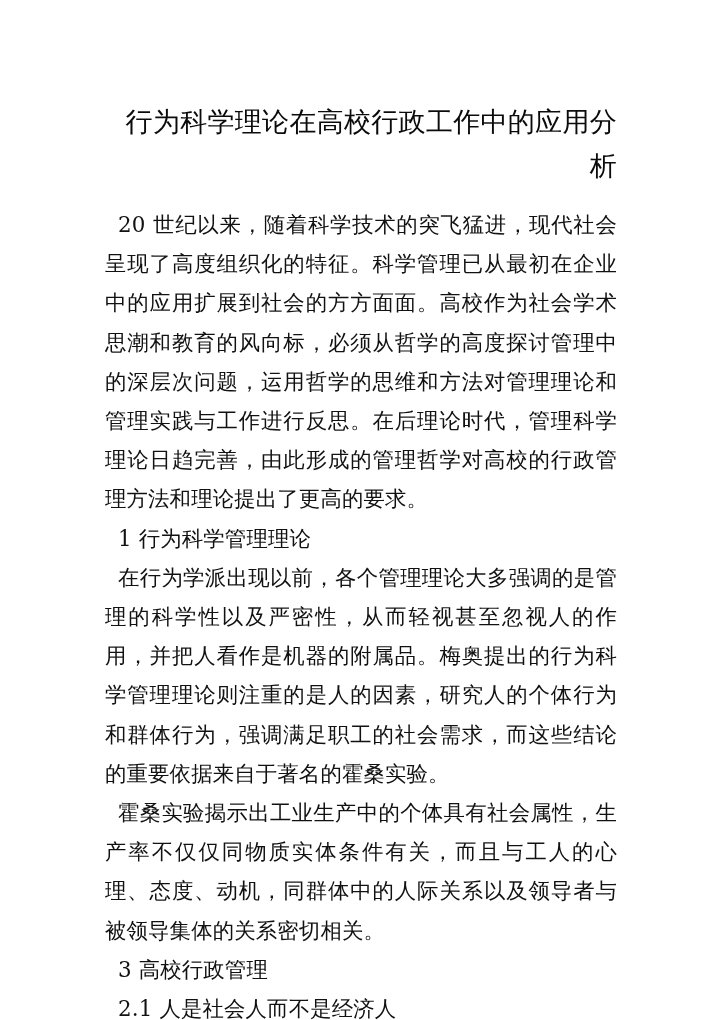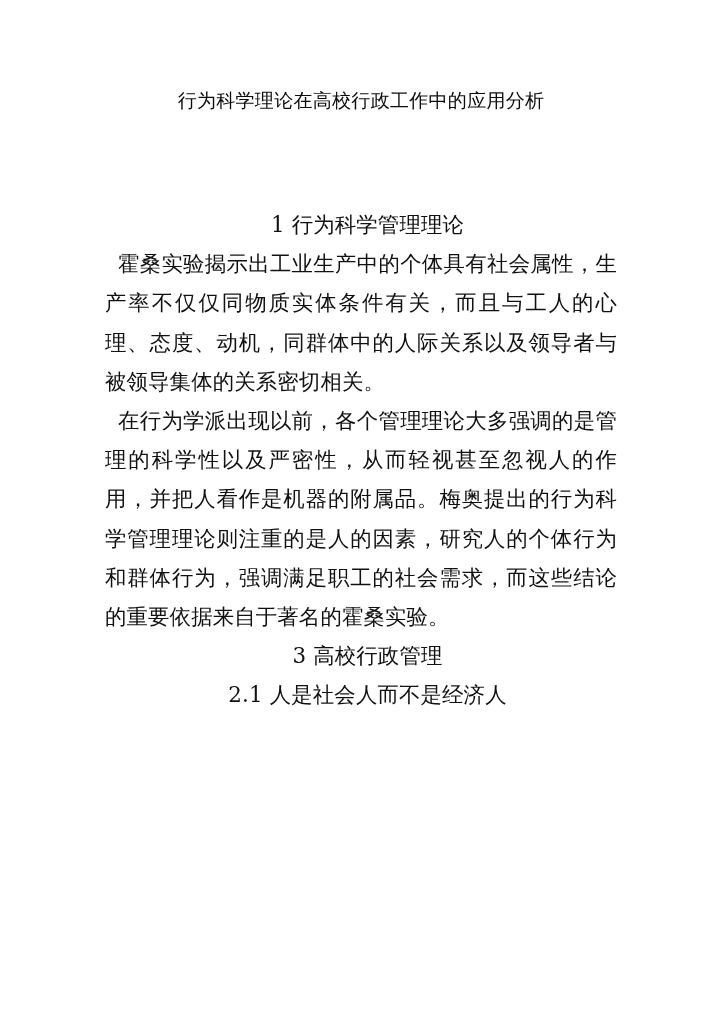--- a/index.html
+++ b/index.html
@@ -20,24 +20,24 @@
     width: 721px;
     height: 1020px;
     background: #ffffff;
     box-sizing: border-box;
   }
 
   
   .doc-title {
     position: absolute;
     left: 105px;
-    top: 65px;
+    top: 82px;
     width: 512px;
-    text-align: center;
-    font-size: 19px;
+    text-align: right;
+    font-size: 27px;
     line-height: 44px;
     letter-spacing: 0.3px;
     font-weight: 400;
     color: #0b0b0b;
     white-space: normal;
   }
 
   
   .body-col {
     position: absolute;
@@ -60,41 +60,42 @@
   
   .para.indent {
     text-indent: 13px;
   }
 
   
   .heading {
     font-size: 21.4px;
     line-height: 39.2px;
     margin: 0;
-    text-align: center;
+    text-align: left;
     text-indent: 13px;
     color: #111111;
     letter-spacing: 0.15px;
     white-space: nowrap;
   }
 </style>
 </head>
 <body style="background: rgb(255, 255, 255);">
 
 <div class="page">
 
   <h1 class="doc-title">行为科学理论在高校行政工作中的应用分析</h1>
 
   <div class="body-col">
 
+    <p class="para indent">20 世纪以来，随着科学技术的突飞猛进，现代社会呈现了高度组织化的特征。科学管理已从最初在企业中的应用扩展到社会的方方面面。高校作为社会学术思潮和教育的风向标，必须从哲学的高度探讨管理中的深层次问题，运用哲学的思维和方法对管理理论和管理实践与工作进行反思。在后理论时代，管理科学理论日趋完善，由此形成的管理哲学对高校的行政管理方法和理论提出了更高的要求。</p>
 
     <p class="heading">1 行为科学管理理论</p>
 
+    <p class="para indent">在行为学派出现以前，各个管理理论大多强调的是管理的科学性以及严密性，从而轻视甚至忽视人的作用，并把人看作是机器的附属品。梅奥提出的行为科学管理理论则注重的是人的因素，研究人的个体行为和群体行为，强调满足职工的社会需求，而这些结论的重要依据来自于著名的霍桑实验。</p>
+
     <p class="para indent">霍桑实验揭示出工业生产中的个体具有社会属性，生产率不仅仅同物质实体条件有关，而且与工人的心理、态度、动机，同群体中的人际关系以及领导者与被领导集体的关系密切相关。</p>
-
-    <p class="para indent">在行为学派出现以前，各个管理理论大多强调的是管理的科学性以及严密性，从而轻视甚至忽视人的作用，并把人看作是机器的附属品。梅奥提出的行为科学管理理论则注重的是人的因素，研究人的个体行为和群体行为，强调满足职工的社会需求，而这些结论的重要依据来自于著名的霍桑实验。</p>
 
     <p class="heading">3 高校行政管理</p>
 
     <p class="heading">2.1 人是社会人而不是经济人</p>
 
   </div>
 </div>
 
 </body></html>

